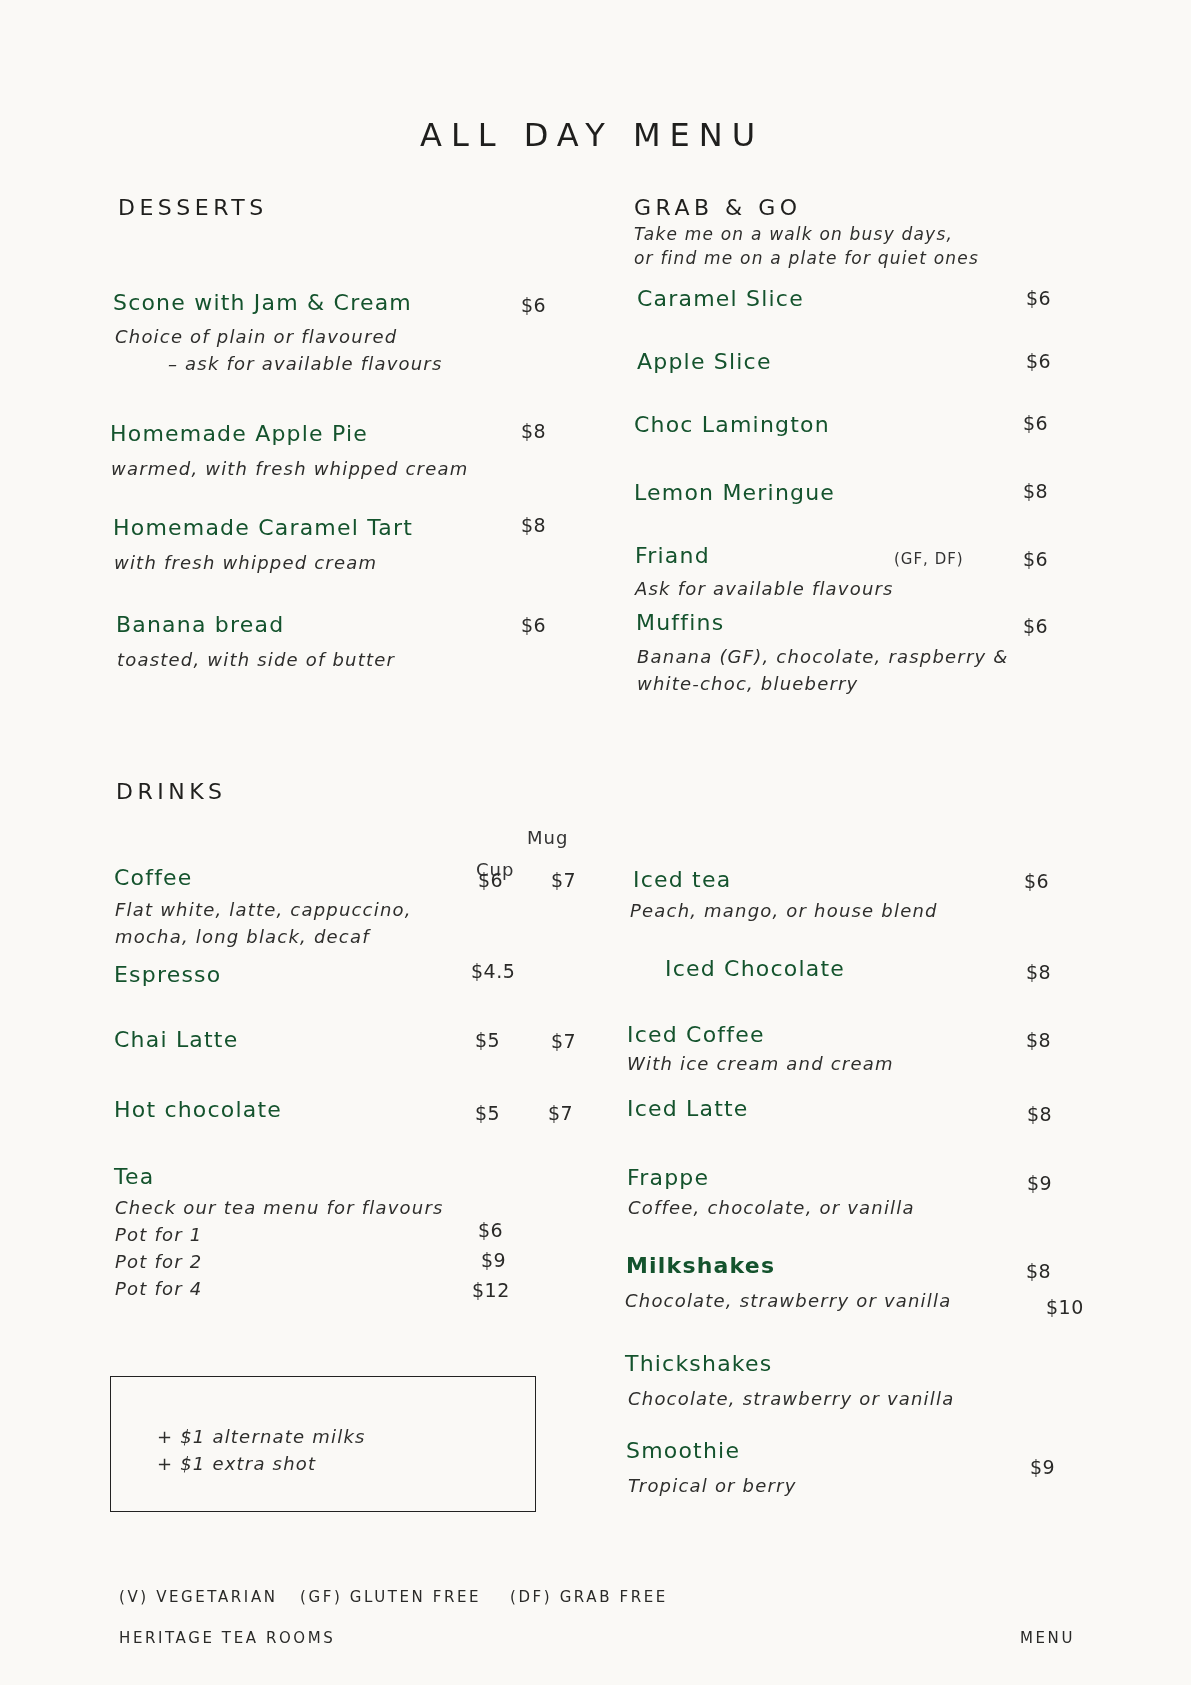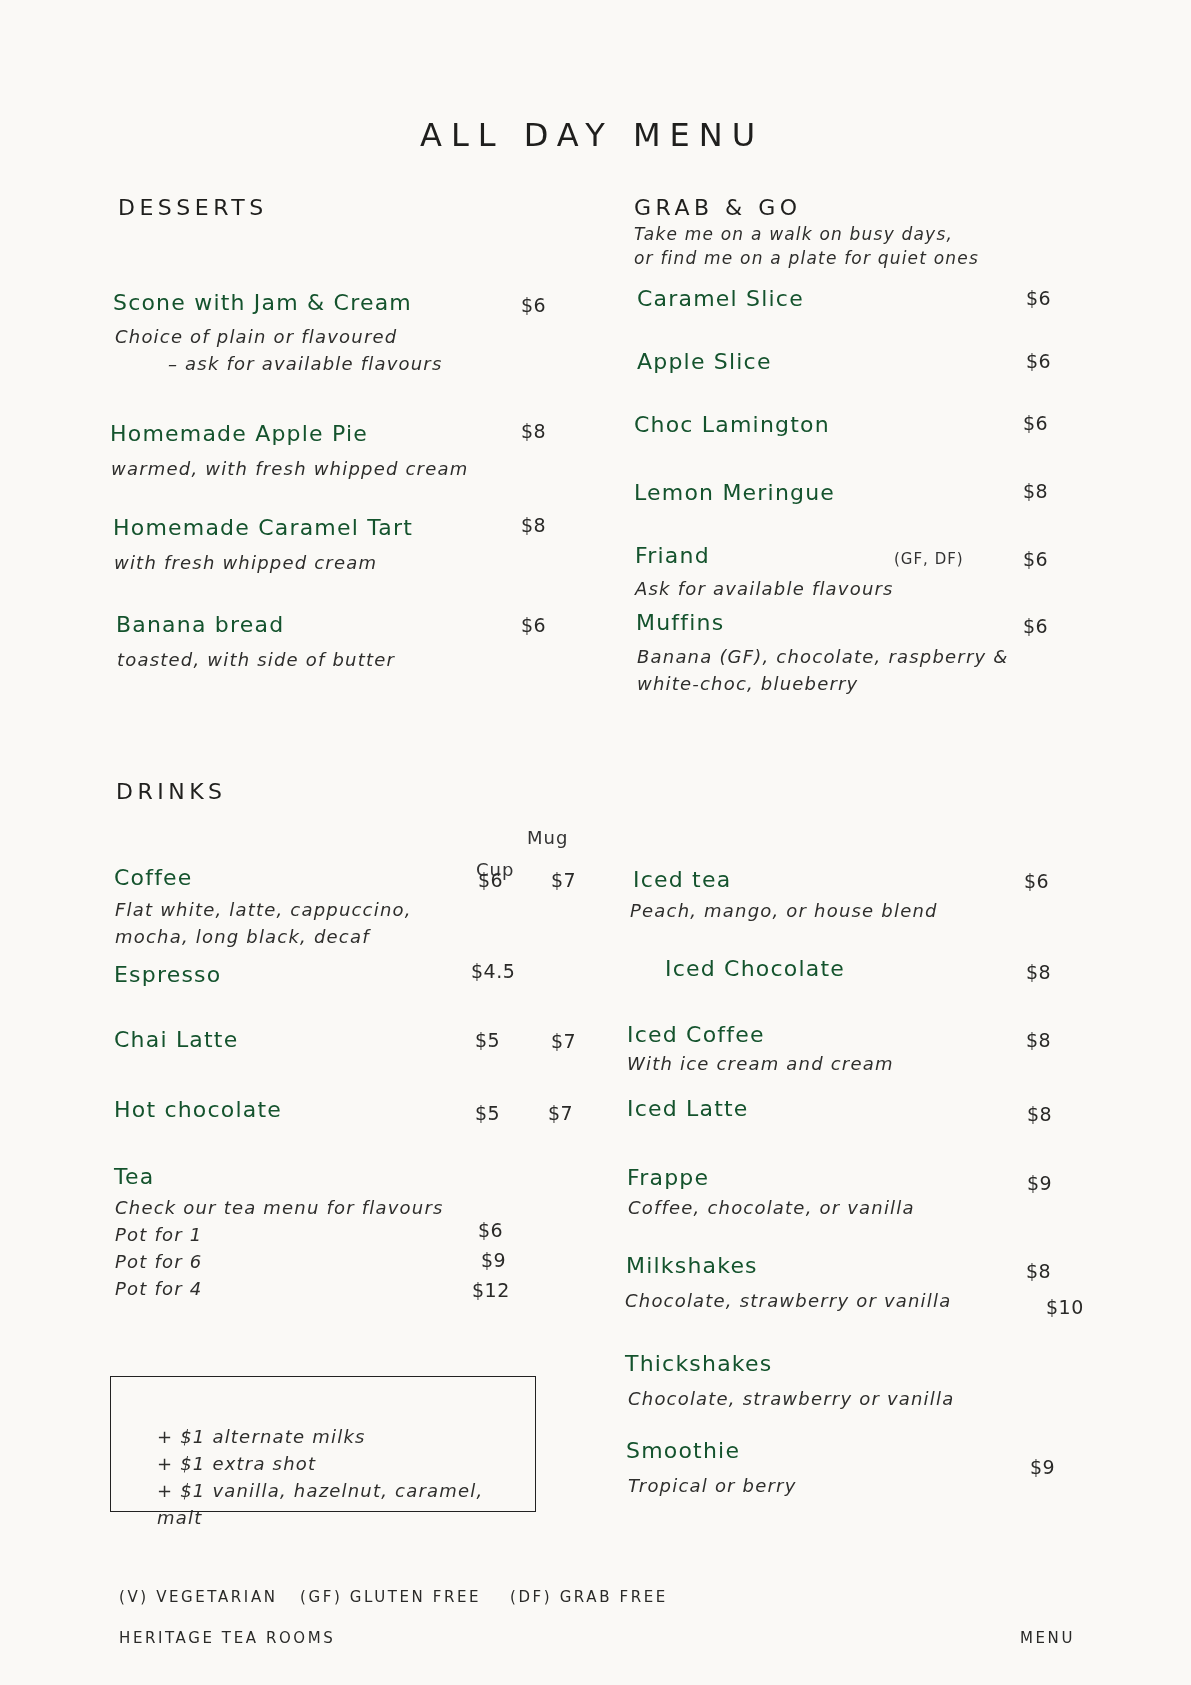--- a/index.html
+++ b/index.html
@@ -107,30 +107,29 @@
 <div>
   <div class="abs name" style="left:114px; top:1097px;">Hot chocolate</div>
   <div class="abs price" style="left:475px; top:1102px;">$5</div>
   <div class="abs price" style="left:548px; top:1102px;">$7</div>
 </div>
 <div>
   <div class="abs name" style="left:114px; top:1164px;">Tea</div>
   <div class="abs desc" style="left:115px; top:1194px;">Check our tea menu for flavours</div>
   <div class="abs desc" style="left:115px; top:1221px;">Pot for 1</div>
   <div class="abs price" style="left:478px; top:1219px;">$6</div>
-  <div class="abs desc" style="left:115px; top:1248px;">Pot for 6</div>
+  <div class="abs desc" style="left:115px; top:1248px;">Pot for 2</div>
   <div class="abs price" style="left:481px; top:1249px;">$9</div>
   <div class="abs desc" style="left:115px; top:1275px;">Pot for 4</div>
   <div class="abs price" style="left:472px; top:1279px;">$12</div>
 </div>
 
 <div class="addon-box">
   <div class="desc" style="top:26px;">+ $1 alternate milks</div>
   <div class="desc" style="top:53px;">+ $1 extra shot</div>
-  <div class="desc" style="top:80px;">+ $1 vanilla, hazelnut, caramel, malt</div>
 </div>
 
 <div>
   <div class="abs name" style="left:633px; top:867px;">Iced tea</div>
   <div class="abs price" style="left:1024px; top:870px;">$6</div>
   <div class="abs desc" style="left:630px; top:897px;">Peach, mango, or house blend</div>
 </div>
 <div>
   <div class="abs name" style="left:665px; top:956px;">Iced Chocolate</div>
   <div class="abs price" style="left:1026px; top:961px;">$8</div>
@@ -143,21 +142,21 @@
 <div>
   <div class="abs name" style="left:627px; top:1096px;">Iced Latte</div>
   <div class="abs price" style="left:1027px; top:1103px;">$8</div>
 </div>
 <div>
   <div class="abs name" style="left:627px; top:1165px;">Frappe</div>
   <div class="abs price" style="left:1027px; top:1172px;">$9</div>
   <div class="abs desc" style="left:628px; top:1194px;">Coffee, chocolate, or vanilla</div>
 </div>
 <div>
-  <div class="abs name" style="left:626px; top:1253px;">Milkshakes</div>
+  <div class="abs name" style="left:626px; top:1253px;font-weight:bold;">Milkshakes</div>
   <div class="abs price" style="left:1026px; top:1260px;">$8</div>
   <div class="abs desc" style="left:625px; top:1287px;">Chocolate, strawberry or vanilla</div>
 </div>
 <div>
   <div class="abs name" style="left:625px; top:1351px;">Thickshakes</div>
   <div class="abs price" style="left:1024px; top:1296px;margin-left:22px;">$10</div>
   <div class="abs desc" style="left:628px; top:1385px;">Chocolate, strawberry or vanilla</div>
 </div>
 <div>
   <div class="abs name" style="left:626px; top:1438px;">Smoothie</div>

